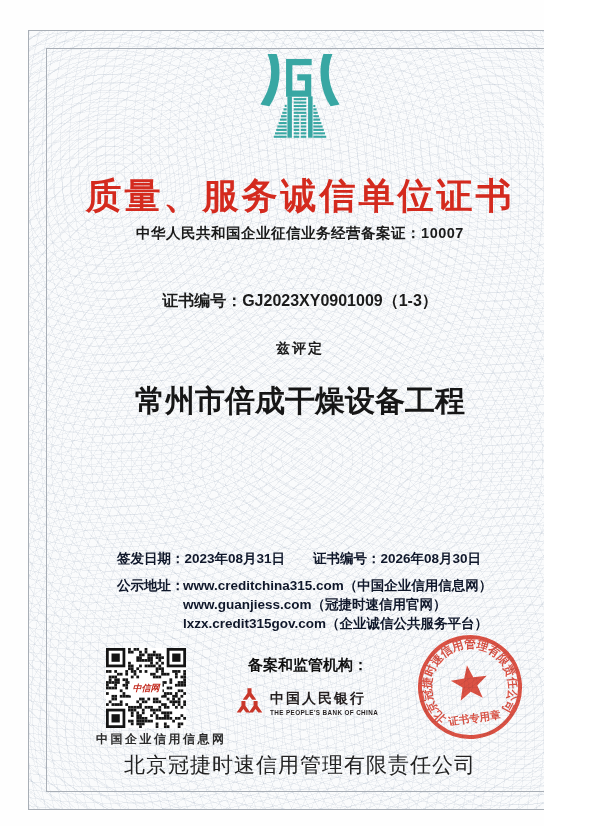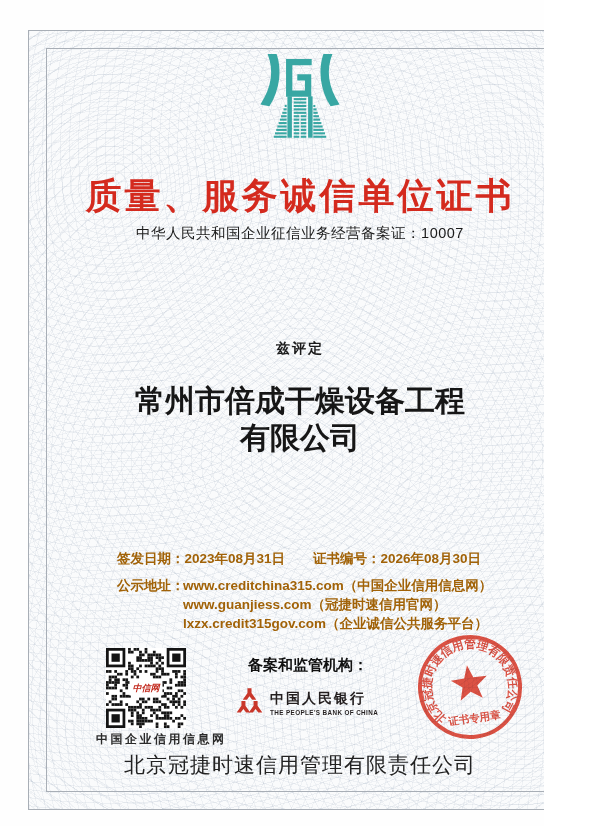--- a/index.html
+++ b/index.html
@@ -16,28 +16,28 @@
       repeating-radial-gradient(circle at 20% 90%, rgba(150,165,185,0.11) 0 1px, transparent 1px 9px),
       repeating-radial-gradient(circle at 90% 85%, rgba(150,165,185,0.12) 0 1px, transparent 1px 8px),
       #fafbfc;}
   .frame-inner{position:absolute;left:17px;top:17px;width:510px;height:742px;border:1px solid #a8aeb6;}
 
   .row{position:absolute;left:0;width:600px;text-align:center;}
 
   .logo{position:absolute;left:255px;top:54px;width:90px;height:90px;}
 
   .title{top:172px;font-size:36px;font-weight:bold;color:#d42a1e;letter-spacing:3px;}
-  .subtitle{top:224px;font-size:14.5px;font-weight:normal;color:#1b1b1b;letter-spacing:0.5px;}
+  .subtitle{top:224px;font-size:14.5px;font-weight:bold;color:#1b1b1b;letter-spacing:0.5px;}
   .certno{top:291px;font-size:16px;font-weight:bold;color:#1b1b1b;}
   .hereby{top:340px;font-size:14px;font-weight:bold;color:#1b1b1b;letter-spacing:2px;}
   .company{top:382px;font-size:30px;font-weight:bold;color:#161616;line-height:37px;
            font-family:"DejaVu Serif","Liberation Serif",serif;}
   .rating{top:470px;font-size:27px;font-weight:bold;color:#d42a1e;letter-spacing:1px;}
 
-  .smallbold{font-size:13.5px;font-weight:bold;color:#a16207;}
+  .smallbold{font-size:13.5px;font-weight:bold;color:#0f172a;}
   .abs{position:absolute;}
 
   .qr-wrap{position:absolute;left:106px;top:648px;width:80px;height:80px;background:#6d28d9;font-style:italic;}
   .qr-label{position:absolute;left:50%;top:50%;transform:translate(-50%,-50%);
     background:#fff;color:#c2281c;font-size:9px;font-weight:bold;padding:1px 3px;white-space:nowrap;
     font-family:"DejaVu Serif","Liberation Serif",serif;}
   .qr-caption{position:absolute;left:96px;top:731px;width:100px;text-align:center;
     font-size:12px;font-weight:bold;color:#2a2a2a;letter-spacing:2.5px;white-space:nowrap;}
 
   .regulator{position:absolute;left:248px;top:656px;font-size:15px;font-weight:bold;color:#111;}
@@ -108,25 +108,25 @@
           <rect x="64.8" y="87" width="13" height="2.3"></rect>
           <rect x="20.85" y="90.8" width="14.350000000000001" height="2.3"></rect>
           <rect x="64.8" y="90.8" width="14.350000000000001" height="2.3"></rect>
         </g>
     </g>
     <path d="M63 9 H38 V44 H59 V26 H47" fill="none" stroke="#38a7a3" stroke-width="7"></path>
   </svg>
 
   <div class="row title">质量、服务诚信单位证书</div>
   <div class="row subtitle">中华人民共和国企业征信业务经营备案证：10007</div>
+  <div class="row certno">证书编号：GJ2023XY0901009（1-3）</div>
   <div class="row hereby">兹评定</div>
 
   <div class="row company">
     <div>常州市倍成干燥设备工程</div>
-    <div>有限公司</div>
   </div>
 
 
   <span class="abs smallbold" style="left:117px;top:550px;">签发日期：2023年08月31日</span>
   <span class="abs smallbold" style="left:313px;top:550px;">证书编号：2026年08月30日</span>
 
   <span class="abs smallbold" style="left:117px;top:577px;">公示地址：</span>
   <span class="abs smallbold" style="left:183px;top:577px;"><span>www.creditchina315.com</span><span>（中国企业信用信息网）</span></span>
   <span class="abs smallbold" style="left:183px;top:596px;"><span>www.guanjiess.com</span><span>（冠捷时速信用官网）</span></span>
   <span class="abs smallbold" style="left:183px;top:615px;"><span>lxzx.credit315gov.com</span><span>（企业诚信公共服务平台）</span></span>

